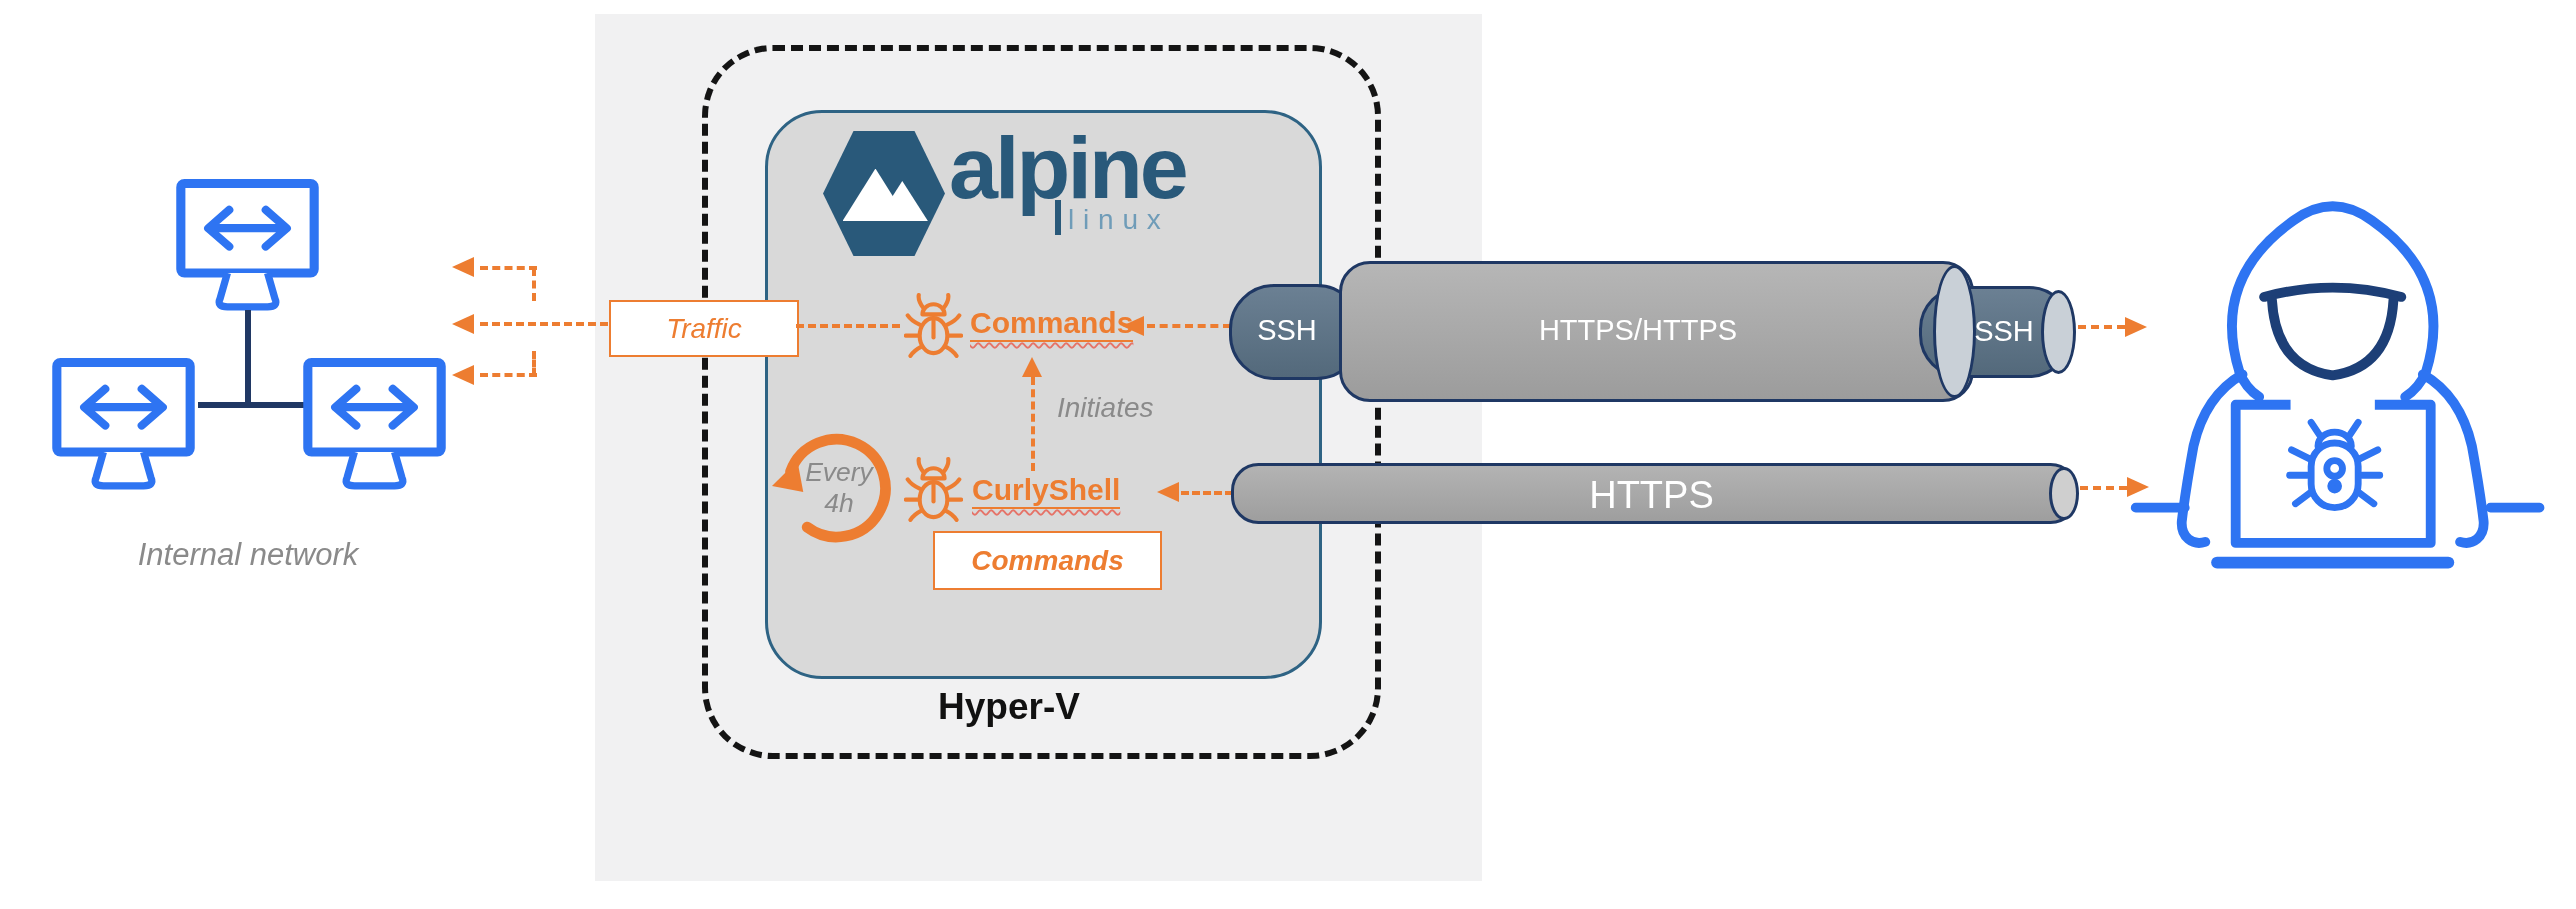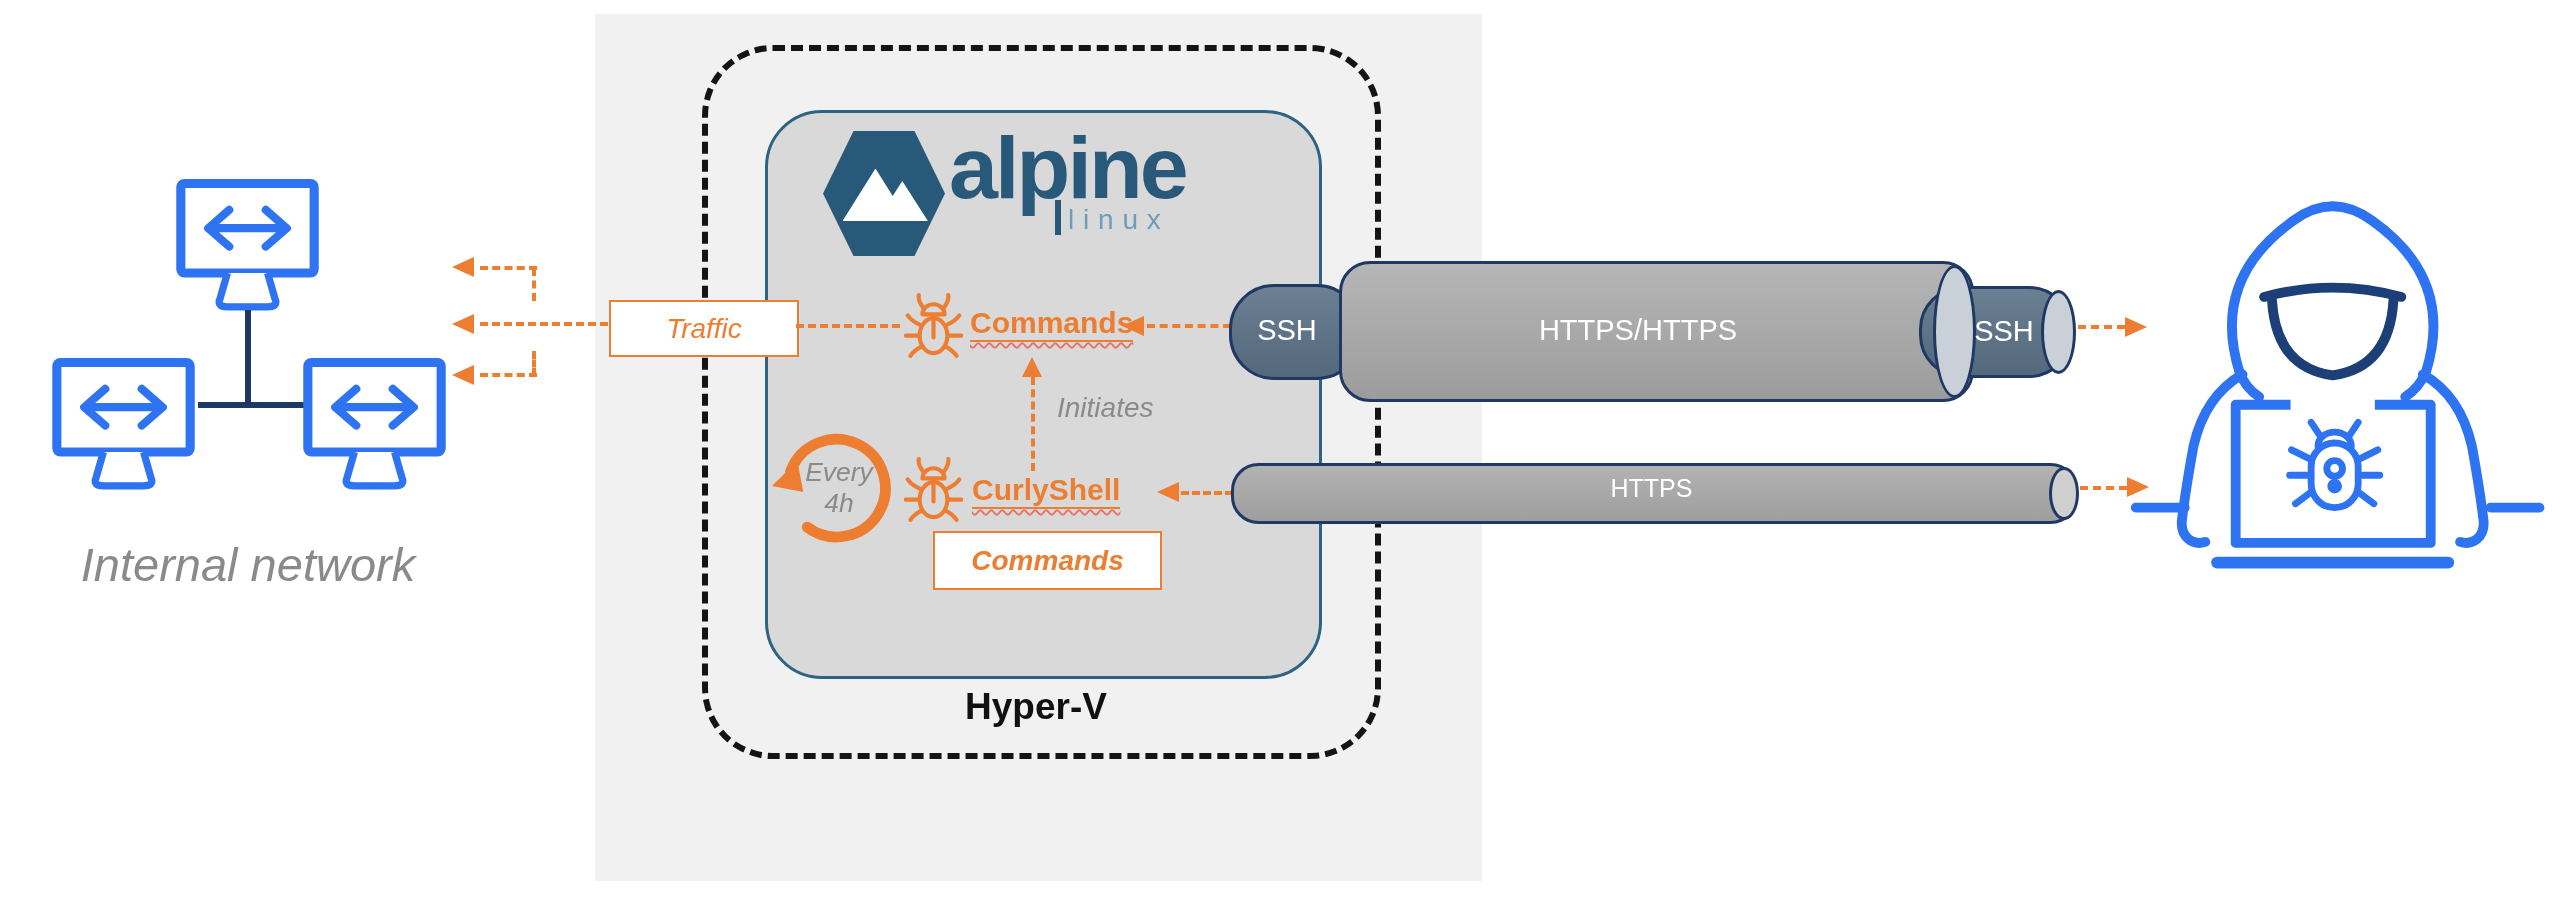--- a/index.html
+++ b/index.html
@@ -24,22 +24,22 @@
   .hex .m{position:absolute;background:#fff;clip-path:polygon(50% 0,100% 100%,0 100%);}
   .m1{left:16%;top:30%;width:54%;height:42%;}
   .m2{left:44%;top:40%;width:42%;height:32%;}
   .m3{left:20%;top:58%;width:16%;height:14%;}
   .alpine-word{left:949px;top:124px;font-size:88px;font-weight:bold;color:var(--alpine);
                letter-spacing:-2.9px;line-height:1;}
   .alpine-bar{left:1055px;top:200px;width:5.9px;height:35px;background:var(--alpine);}
   .alpine-sub{left:1068px;top:204px;font-size:28px;color:var(--alpine-light);letter-spacing:8.8px;}
 
   
-  .lbl-gray{color:var(--gray-text);font-style:italic;font-size:47px;text-align:center;}
-  .hyperv-lbl{left:938px;top:686px;width:196px;text-align:center;font-size:37px;font-weight:bold;color:#111;}
+  .lbl-gray{color:var(--gray-text);font-style:italic;font-size:31px;text-align:center;}
+  .hyperv-lbl{left:938px;top:686px;width:196px;text-align:left;font-size:37px;font-weight:bold;color:#111;}
   .windows-lbl{left:890px;top:808px;width:294px;}
   .net-lbl{left:57px;top:537px;width:382px;}
   .c2-l1{left:2186px;top:584px;width:294px;}
   .c2-l2{left:2147px;top:633px;width:372px;}
   .initiates-lbl{left:1057px;top:392px;width:196px;text-align:left;font-size:28px;}
   .every-lbl{left:784px;top:457px;width:110px;text-align:center;font-size:26.5px;line-height:31px;}
 
   .mal-label{font-size:30px;font-weight:bold;color:var(--orange);
              text-decoration:underline wavy #E57368 2px;text-underline-offset:8.8px;}
   .mal-label .inner{border-bottom:2.9px solid var(--orange);padding-bottom:1px;}
@@ -182,21 +182,21 @@
   <div class="abs tun ssh-right"></div>
   <div class="abs tun big-cap"></div>
   <div class="abs tun ssh-right-cap"></div>
   <div class="abs tun-lbl" style="left:1339px;top:314px;width:598px">HTTPS/HTTPS</div>
   <div class="abs tun-lbl" style="left:1960px;top:315px;width:88px">SSH</div>
   <div class="abs ah ah-r" style="left:2125px;top:317px"></div>
   <div class="abs dash-h" style="left:2078px;top:325px;width:47px"></div>
 
   <div class="abs tun https-tun"></div>
   <div class="abs tun https-cap"></div>
-  <div class="abs tun-lbl" style="left:1231px;top:474px;width:841px;font-size:25px">HTTPS</div>
+  <div class="abs tun-lbl" style="left:1231px;top:474px;width:841px;font-size:38px">HTTPS</div>
   <div class="abs ah ah-r" style="left:2127px;top:477px"></div>
   <div class="abs dash-h" style="left:2080px;top:486px;width:47px"></div>
 
   <div class="abs hyperv-lbl">Hyper-V</div>
 
   <svg class="abs" style="left:2117px;top:196px" width="451" height="392" viewBox="0 0 460 400">
     <g fill="none" stroke="#2E74F2" stroke-width="10" stroke-linecap="round">
       <path d="M125,180 Q95,85 180,25 Q220,-4 260,25 Q345,85 315,180 Q308,196 294,205"></path>
       <path d="M125,180 Q131,196 145,205"></path>
       <path d="M128,182 C100,198 85,225 78,255 C72,288 68,315 66,332 C65,348 77,357 90,353"></path>

